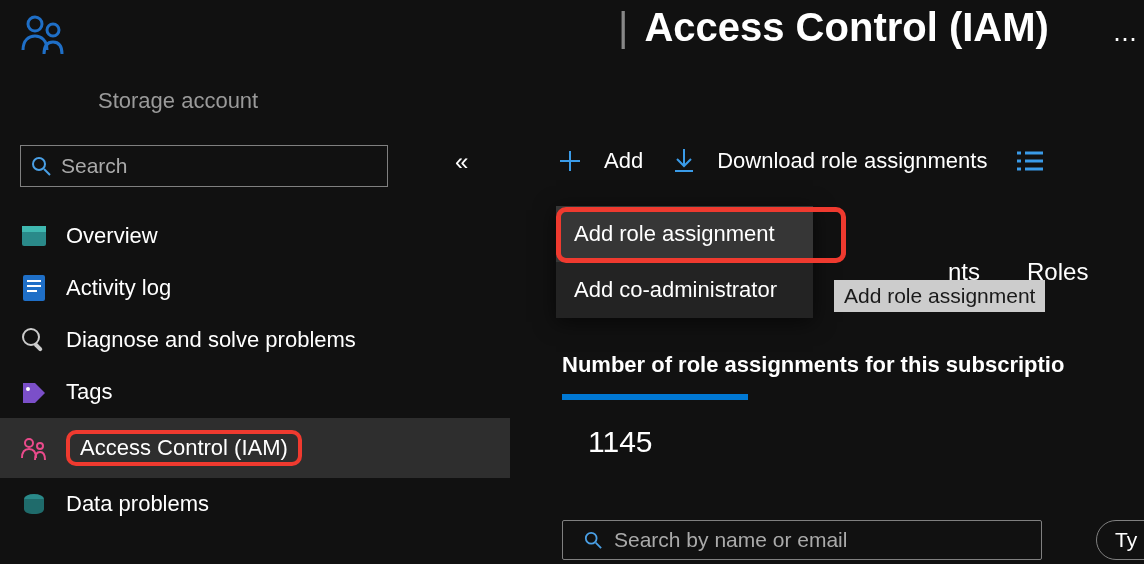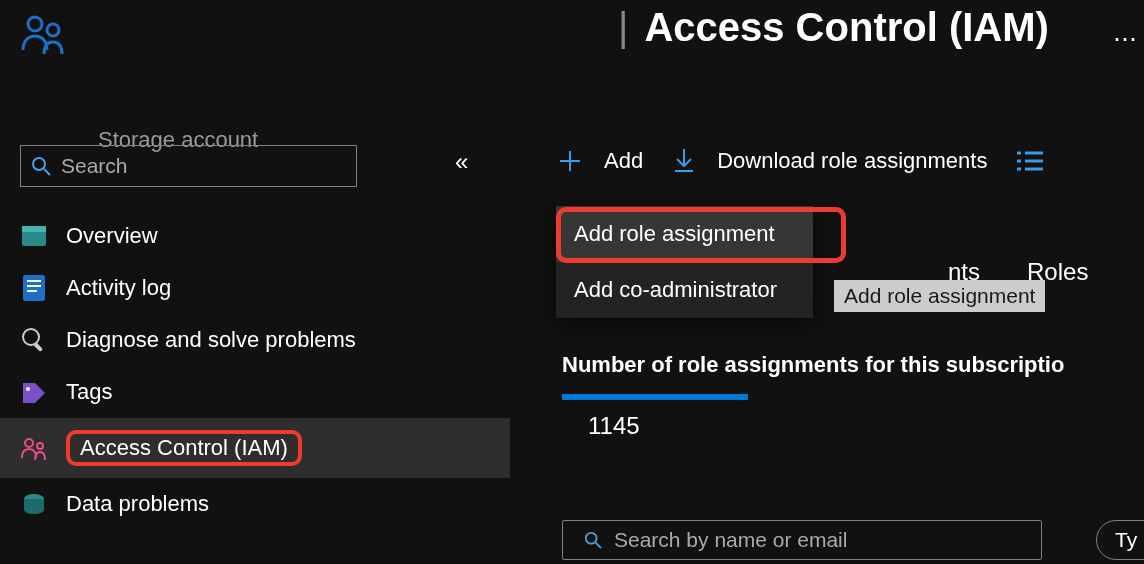--- a/index.html
+++ b/index.html
@@ -1,23 +1,23 @@
 <!DOCTYPE html>
 <html><head>
   <meta charset="utf-8">
   <style>
     * { margin: 0; padding: 0; box-sizing: border-box; font-family: "Segoe UI", Arial, sans-serif; }
     body { background: #111111; color: #ffffff; width: 1144px; height: 564px; overflow: hidden; position: relative; }
 
     .sidebar { position: absolute; left: 0; top: 0; width: 510px; height: 564px; }
     .header-area { position: absolute; left: 20px; top: 10px; display: flex; align-items: center; gap: 20px; }
     .people-icon svg { width: 48px; height: 48px; }
-    .resource-type { color: #9a9a9a; font-size: 22px; font-weight: 400; position: absolute; left: 98px; top: 88px; margin-top: 39px; }
-
-    .search-wrap { position: absolute; left: 20px; top: 145px; width: 337px; height: 42px; border: 1px solid #808080; display: flex; align-items: center; padding: 0 10px; }
+    .resource-type { color: #9a9a9a; font-size: 22px; font-weight: 400; position: absolute; left: 98px; top: 88px; }
+
+    .search-wrap { position: absolute; left: 20px; top: 145px; width: 368px; height: 42px; border: 1px solid #808080; display: flex; align-items: center; padding: 0 10px; }
     .search-wrap .sicon { color: #4aa0e6; margin-right: 10px; display: flex; align-items: center; }
     .search-wrap input { background: transparent; border: none; outline: none; color: #cccccc; font-size: 21px; width: 100%; }
     .search-wrap input::placeholder { color: #aaaaaa; }
     .collapse-arrows { position: absolute; left: 455px; top: 148px; color: #ffffff; font-size: 24px; }
 
     .nav { position: absolute; left: 0; top: 210px; width: 510px; }
     .nav-item { display: flex; align-items: center; gap: 18px; padding: 12px 20px; font-size: 22px; color: #ffffff; cursor: pointer; }
     .nav-item.active { background: #2e2e2e; }
     .nav-item .nicon { width: 28px; height: 28px; display: flex; align-items: center; justify-content: center; flex-shrink: 0; }
 
@@ -36,21 +36,21 @@
     .add-menu-item { padding: 15px 36px 15px 18px; font-size: 22px; color: #ffffff; cursor: pointer; }
     .add-menu-item:first-child { background: #363636; }
     .add-hl { position: absolute; left: -62px; top: 207px; width: 290px; height: 56px; border: 5px solid #ef3a2f; border-radius: 10px; pointer-events: none; }
 
     .tooltip { position: absolute; left: 216px; top: 280px; background: #cccccc; color: #1a1a1a; font-size: 21px; padding: 4px 10px; }
 
     .tabs { position: absolute; left: 330px; top: 258px; display: flex; gap: 47px; font-size: 24px; color: #ffffff; }
 
     .stats-label { position: absolute; left: -56px; top: 352px; font-size: 22px; font-weight: 700; color: #ffffff; }
     .progress-bar { position: absolute; left: -56px; top: 394px; width: 186px; height: 6px; background: #0078d4; }
-    .stats-value { position: absolute; left: -30px; top: 412px; font-size: 24px; color: #ffffff; }
+    .stats-value { position: absolute; left: -30px; top: 425px; font-size: 30px; color: #ffffff; }
 
     .search2 { position: absolute; left: -56px; top: 520px; width: 480px; height: 40px; border: 1px solid #808080; display: flex; align-items: center; padding: 0 21px; border-radius: 2px; }
     .search2 .sicon2 { color: #4aa0e6; margin-right: 12px; display: flex; }
     .search2 input { background: transparent; border: none; outline: none; color: #cccccc; font-size: 21px; width: 100%; }
     .search2 input::placeholder { color: #aaaaaa; }
     .type-pill { position: absolute; left: 478px; top: 520px; height: 40px; border: 1px solid #808080; border-radius: 20px 0 0 20px; display: flex; align-items: center; padding: 0 8px 0 18px; font-size: 21px; color: #ffffff; }
   </style>
 </head>
 <body>
 

